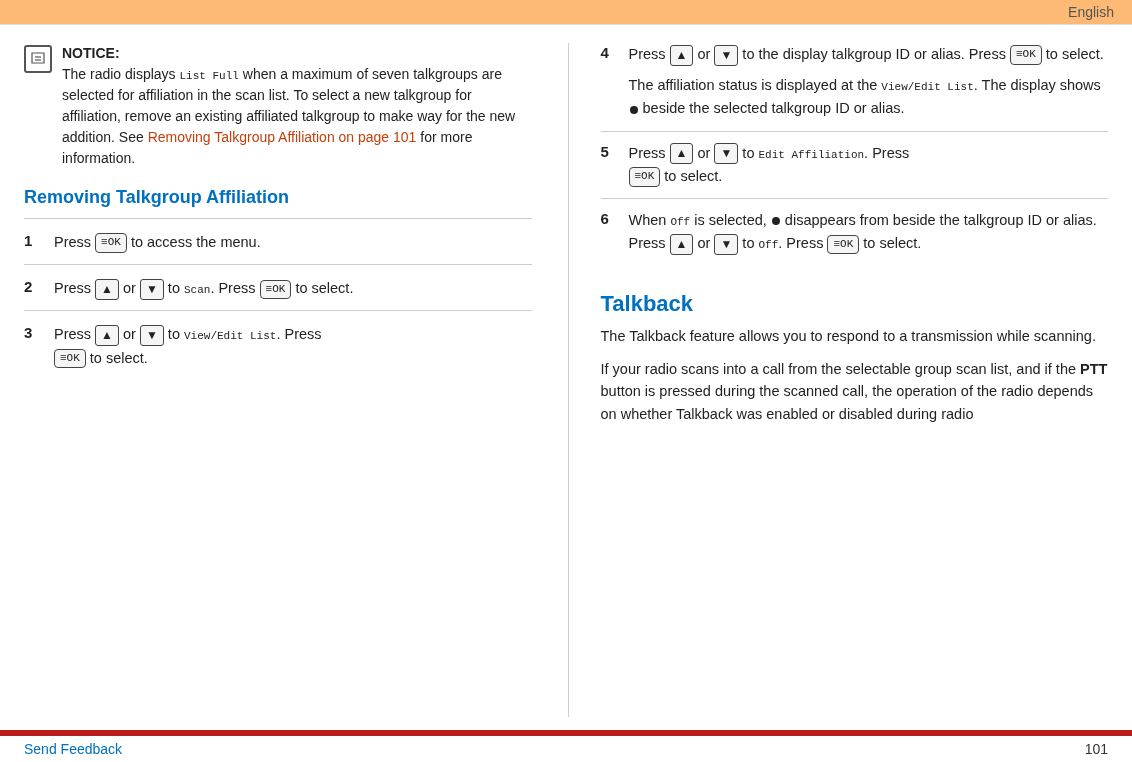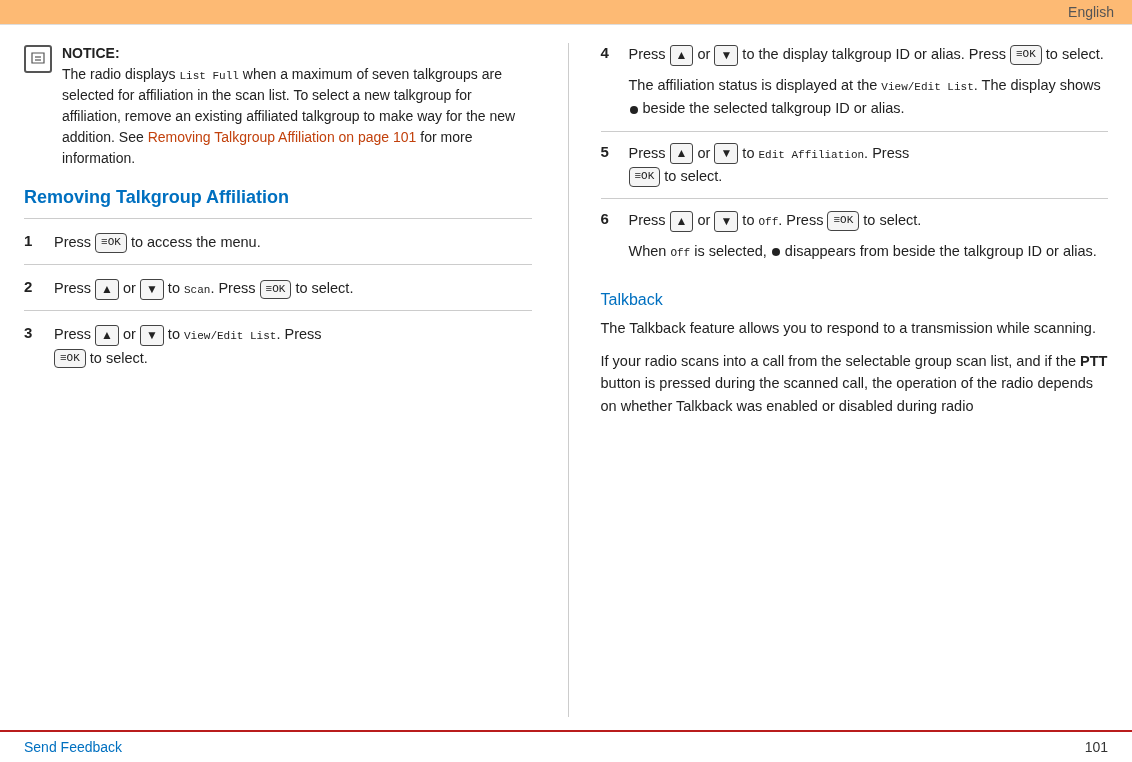--- a/index.html
+++ b/index.html
@@ -136,42 +136,42 @@
       flex-direction: row;
       border-top: 1px solid #ccc;
       padding: 10px 0 10px 0;
       align-items: flex-start;
       gap: 10px;
     }
     .right-step-item:first-child {
       border-top: none;
     }
     .talkback-title {
-      font-size: 16px;
-      font-weight: normal;
+      font-size: 22px;
+      font-weight: bold;
       color: #0070c0;
       margin-top: 18px;
       margin-bottom: 8px;
     }
     .talkback-body {
       font-size: 14.5px;
       line-height: 1.55;
     }
     .bottom-bar {
       position: absolute;
       bottom: 0;
       left: 0;
       width: 100%;
       height: 32px;
       display: flex;
       flex-direction: row;
       align-items: center;
       justify-content: space-between;
       padding: 0 24px;
-      border-top: 2px solid #b91c1c;
+      border-top: 6px solid #b91c1c;
       background: #fff;
     }
     .send-feedback {
       color: #0070c0;
       font-size: 14px;
       text-decoration: none;
       cursor: pointer;
     }
     .page-num {
       font-size: 14px;
@@ -259,25 +259,25 @@
     <div class="right-step-item">
       <span class="step-num">5</span>
       <div class="step-content">
         <span>Press </span><span class="arrow-btn">▲</span><span> or </span><span class="arrow-btn">▼</span><span> to </span><code class="mono">Edit Affiliation</code><span>. Press<br></span><span class="btn-icon">≡OK</span><span> to select.</span>
       </div>
     </div>
 
     <div class="right-step-item">
       <span class="step-num">6</span>
       <div class="step-content">
+        <div>
+          <span>When </span><code class="mono">Off</code><span> is selected, </span><span class="bullet-dot"></span><span> disappears from beside the talkgroup ID or alias.</span>
+        </div>
         <div style="margin-bottom:8px;">
           <span>Press </span><span class="arrow-btn">▲</span><span> or </span><span class="arrow-btn">▼</span><span> to </span><code class="mono">Off</code><span>. Press </span><span class="btn-icon">≡OK</span><span> to select.</span>
-        </div>
-        <div>
-          <span>When </span><code class="mono">Off</code><span> is selected, </span><span class="bullet-dot"></span><span> disappears from beside the talkgroup ID or alias.</span>
         </div>
       </div>
     </div>
 
     <div class="talkback-title">Talkback</div>
     <div class="talkback-body">
       <span>The Talkback feature allows you to respond to a transmission while scanning.</span>
     </div>
     <div class="talkback-body" style="margin-top:10px;">
       <span>If your radio scans into a call from the selectable group scan list, and if the </span><strong>PTT</strong><span> button is pressed during the scanned call, the operation of the radio depends on whether Talkback was enabled or disabled during radio</span>

